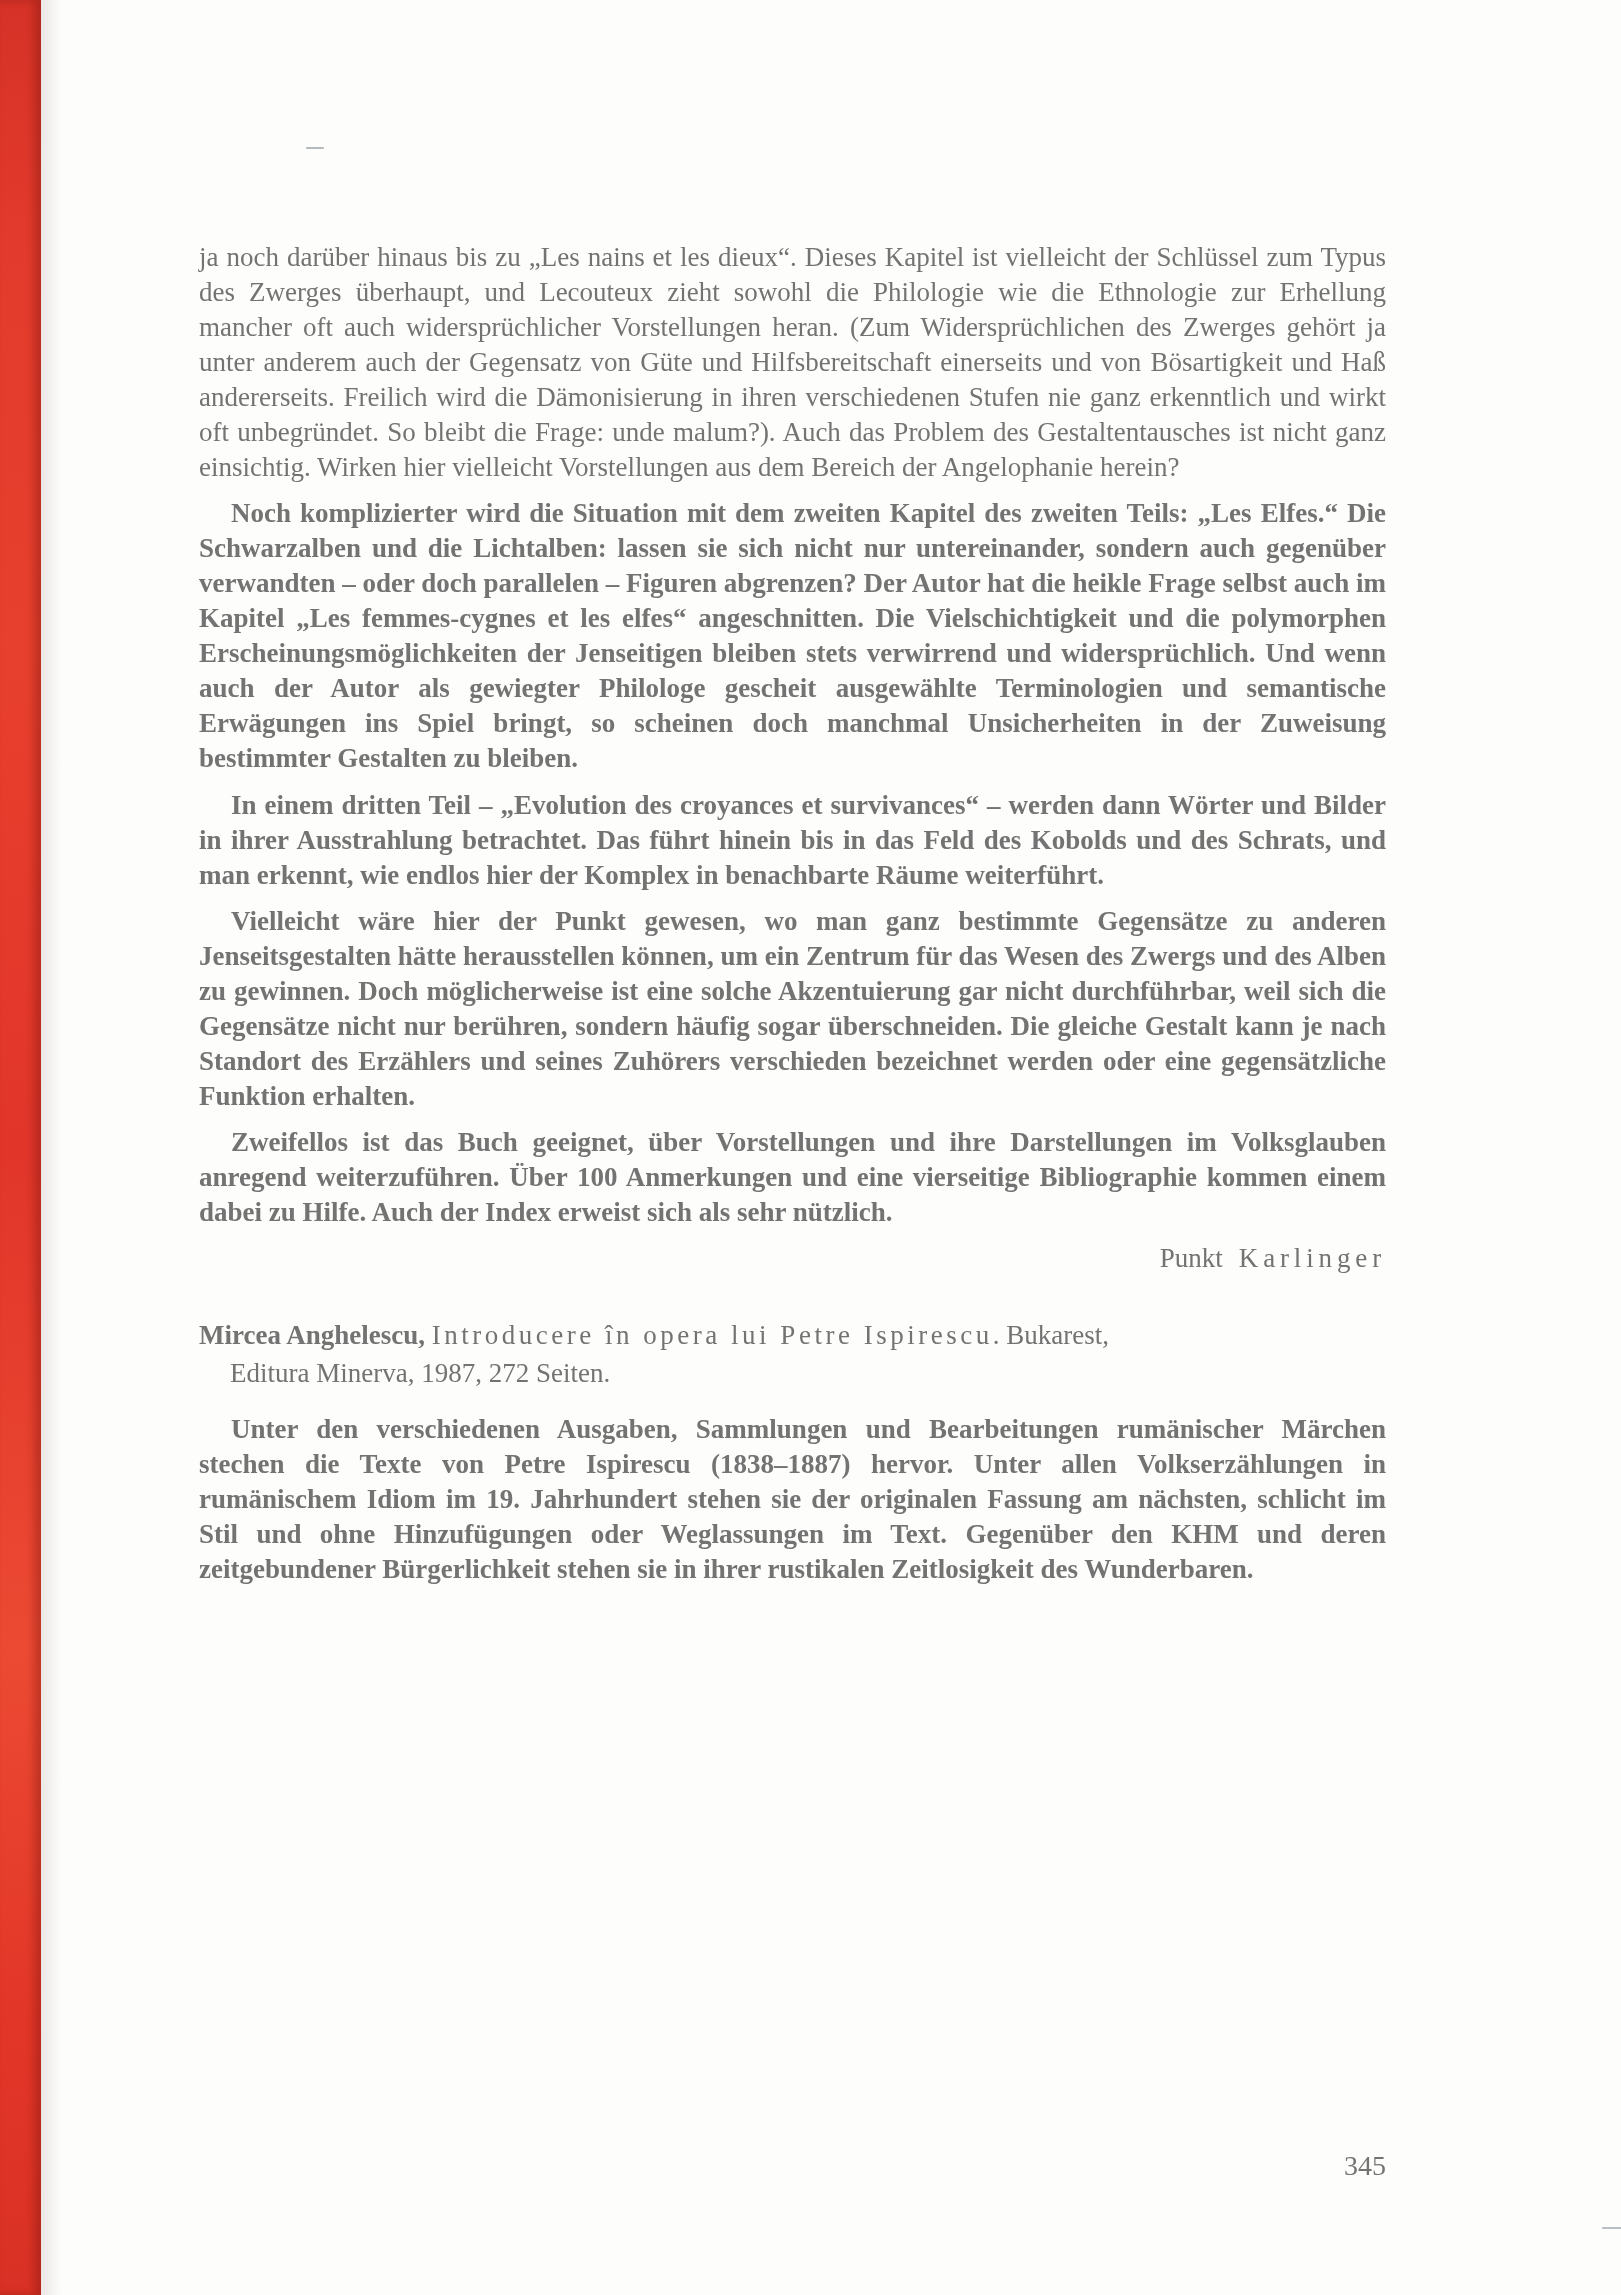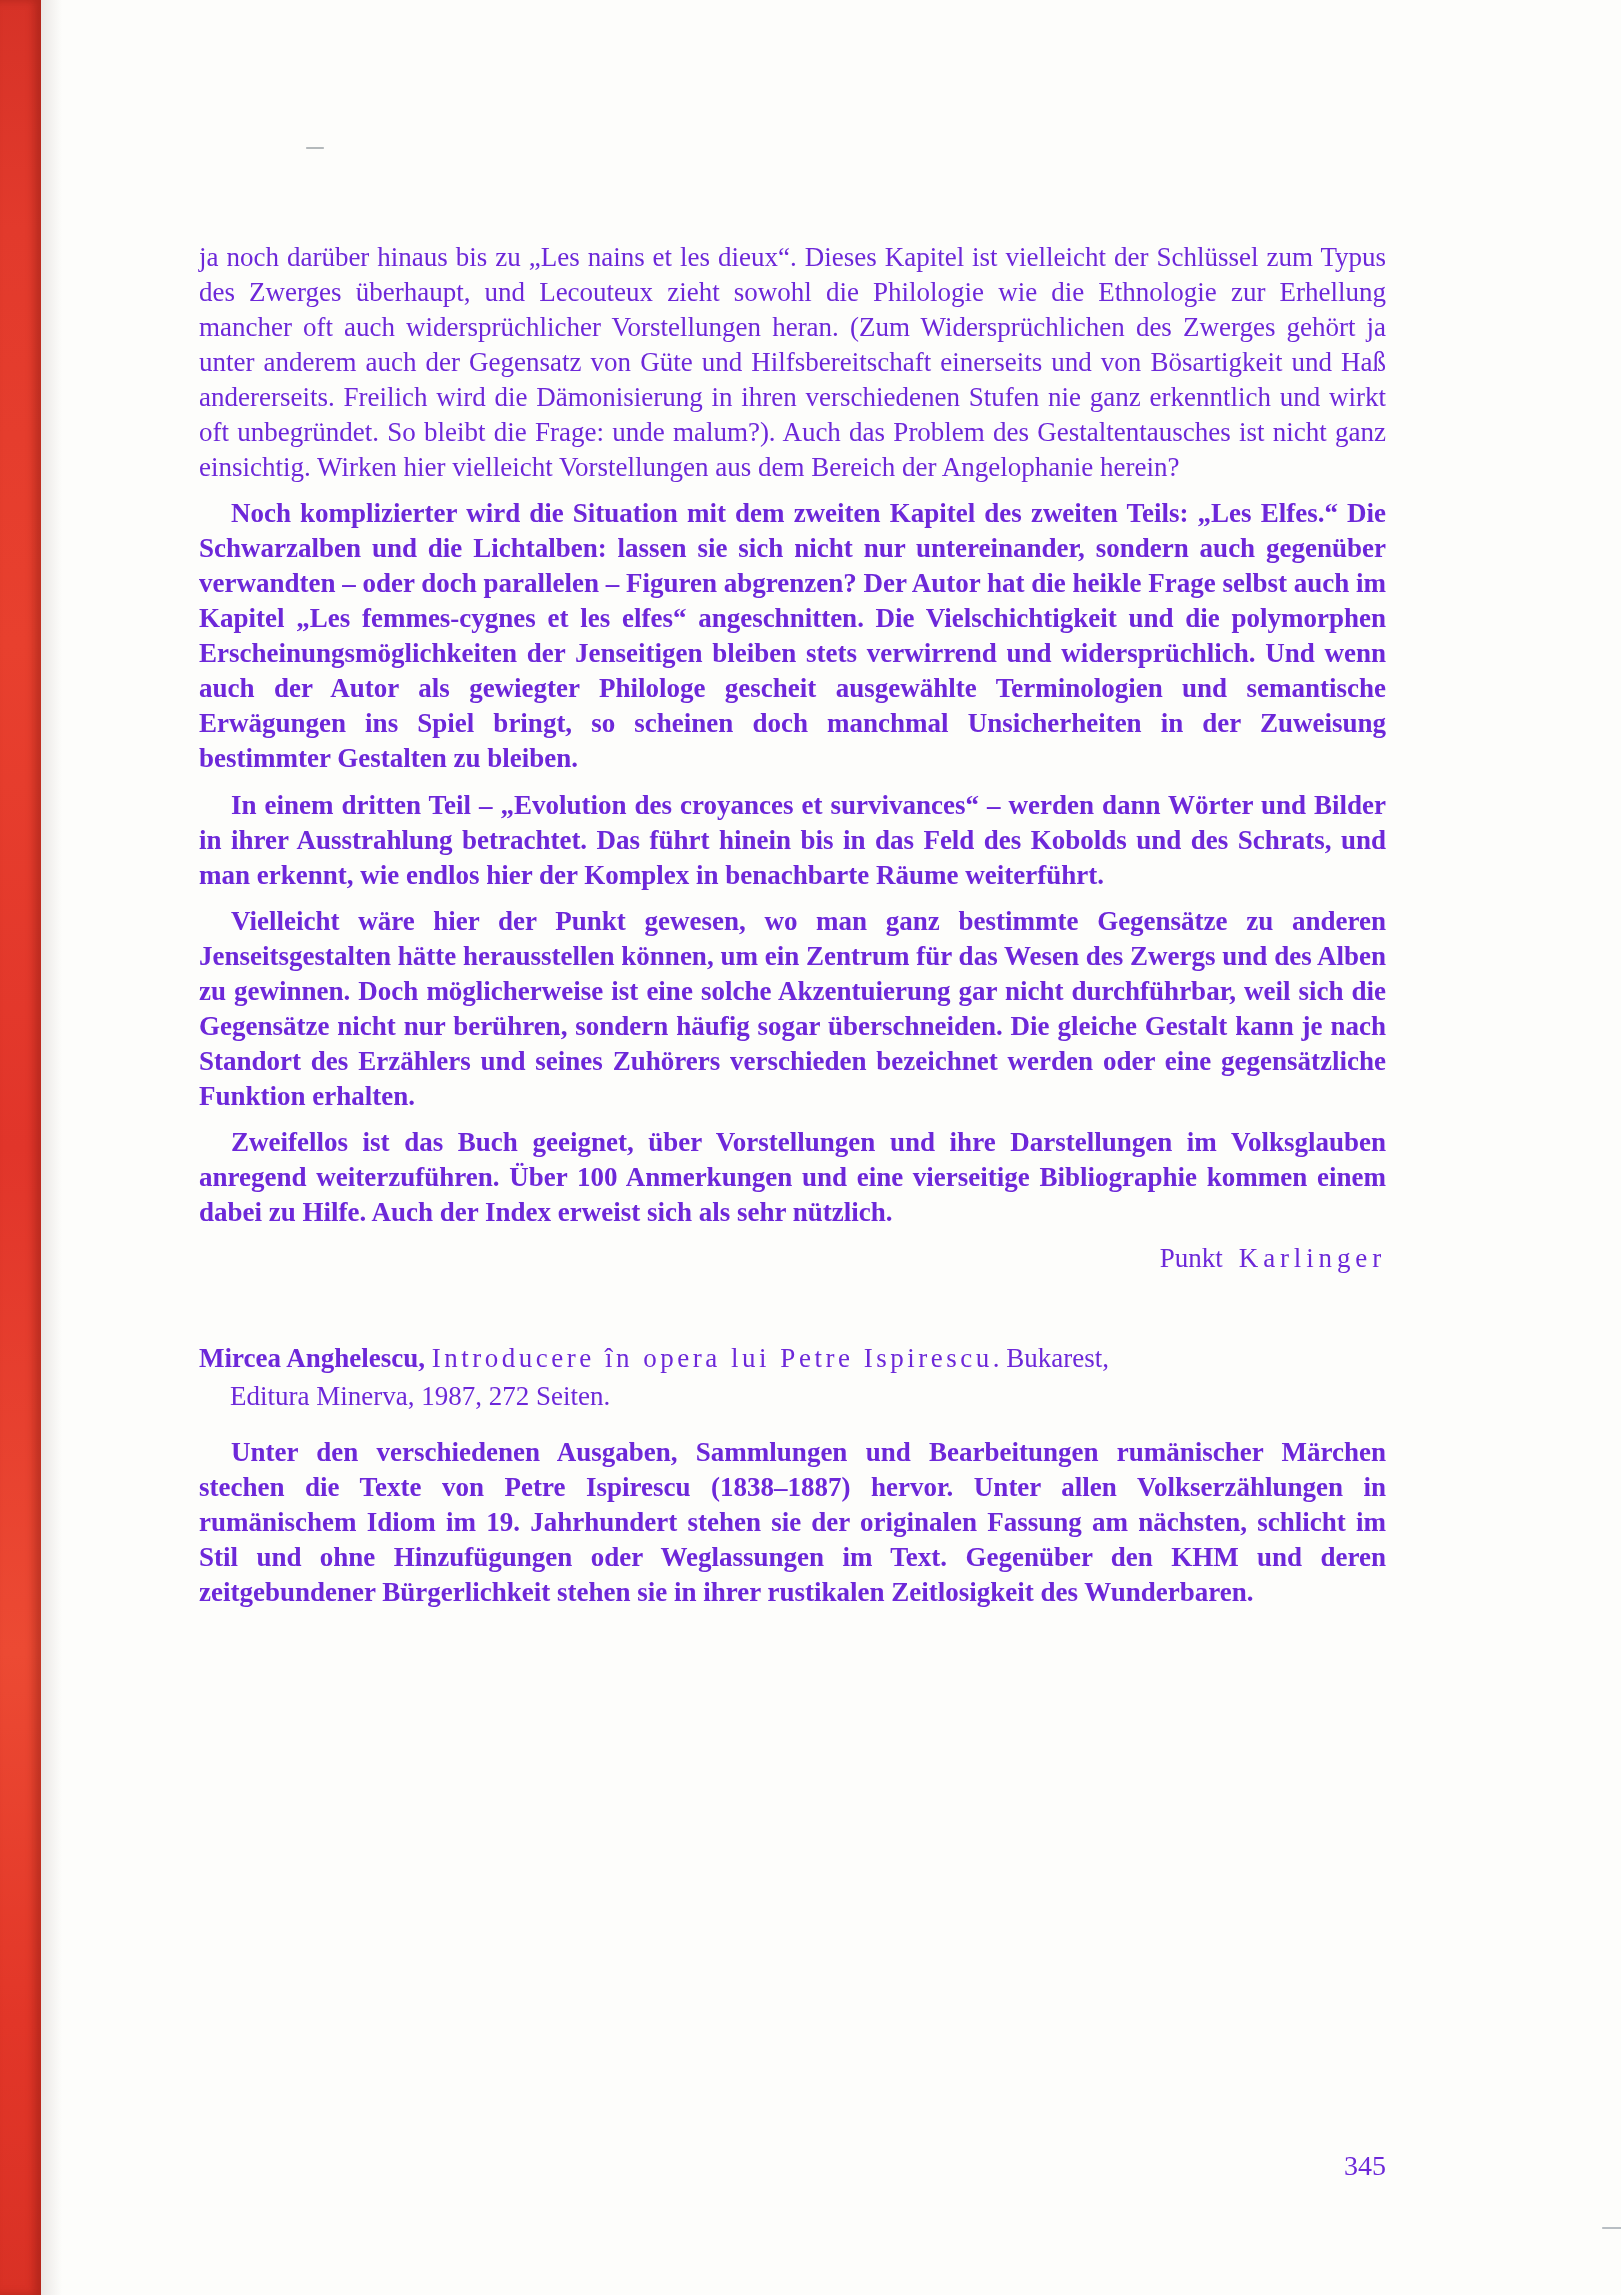--- a/index.html
+++ b/index.html
@@ -4,21 +4,21 @@
 <style>
   * { margin: 0; padding: 0; box-sizing: border-box; }
   html, body { background: #ffffff; }
 
   .page {
     position: relative;
     width: 1621px;
     height: 2295px;
     background: #fdfdfb;
     font-family: "Liberation Serif", "DejaVu Serif", serif;
-    color: #6d28d9;
+    color: #737373;
     overflow: hidden;
   }
 
   
   .spine-stripe {
     position: absolute;
     left: 0; top: 0; bottom: 0;
     width: 41px;
     background: linear-gradient(180deg,
       #dataplaceholder 0%);
@@ -58,21 +58,21 @@
     font-size: 27px;
     line-height: 35px;
     text-align: right;
     margin-top: 3.2px;
   }
   .signature .surname { letter-spacing: 0.18em; margin-left: 16px; }
 
   .review-heading {
     font-size: 27px;
     line-height: 38px;
-    margin-top: 63px;
+    margin-top: 40px;
     margin-bottom: 19.5px;
     padding-left: 31px;
     text-indent: -31px;
     text-align: left;
   }
   .review-heading .author { font-weight: bold; }
   .review-heading .spaced-title { letter-spacing: 0.13em; }
 
   .page-number {
     position: absolute;

